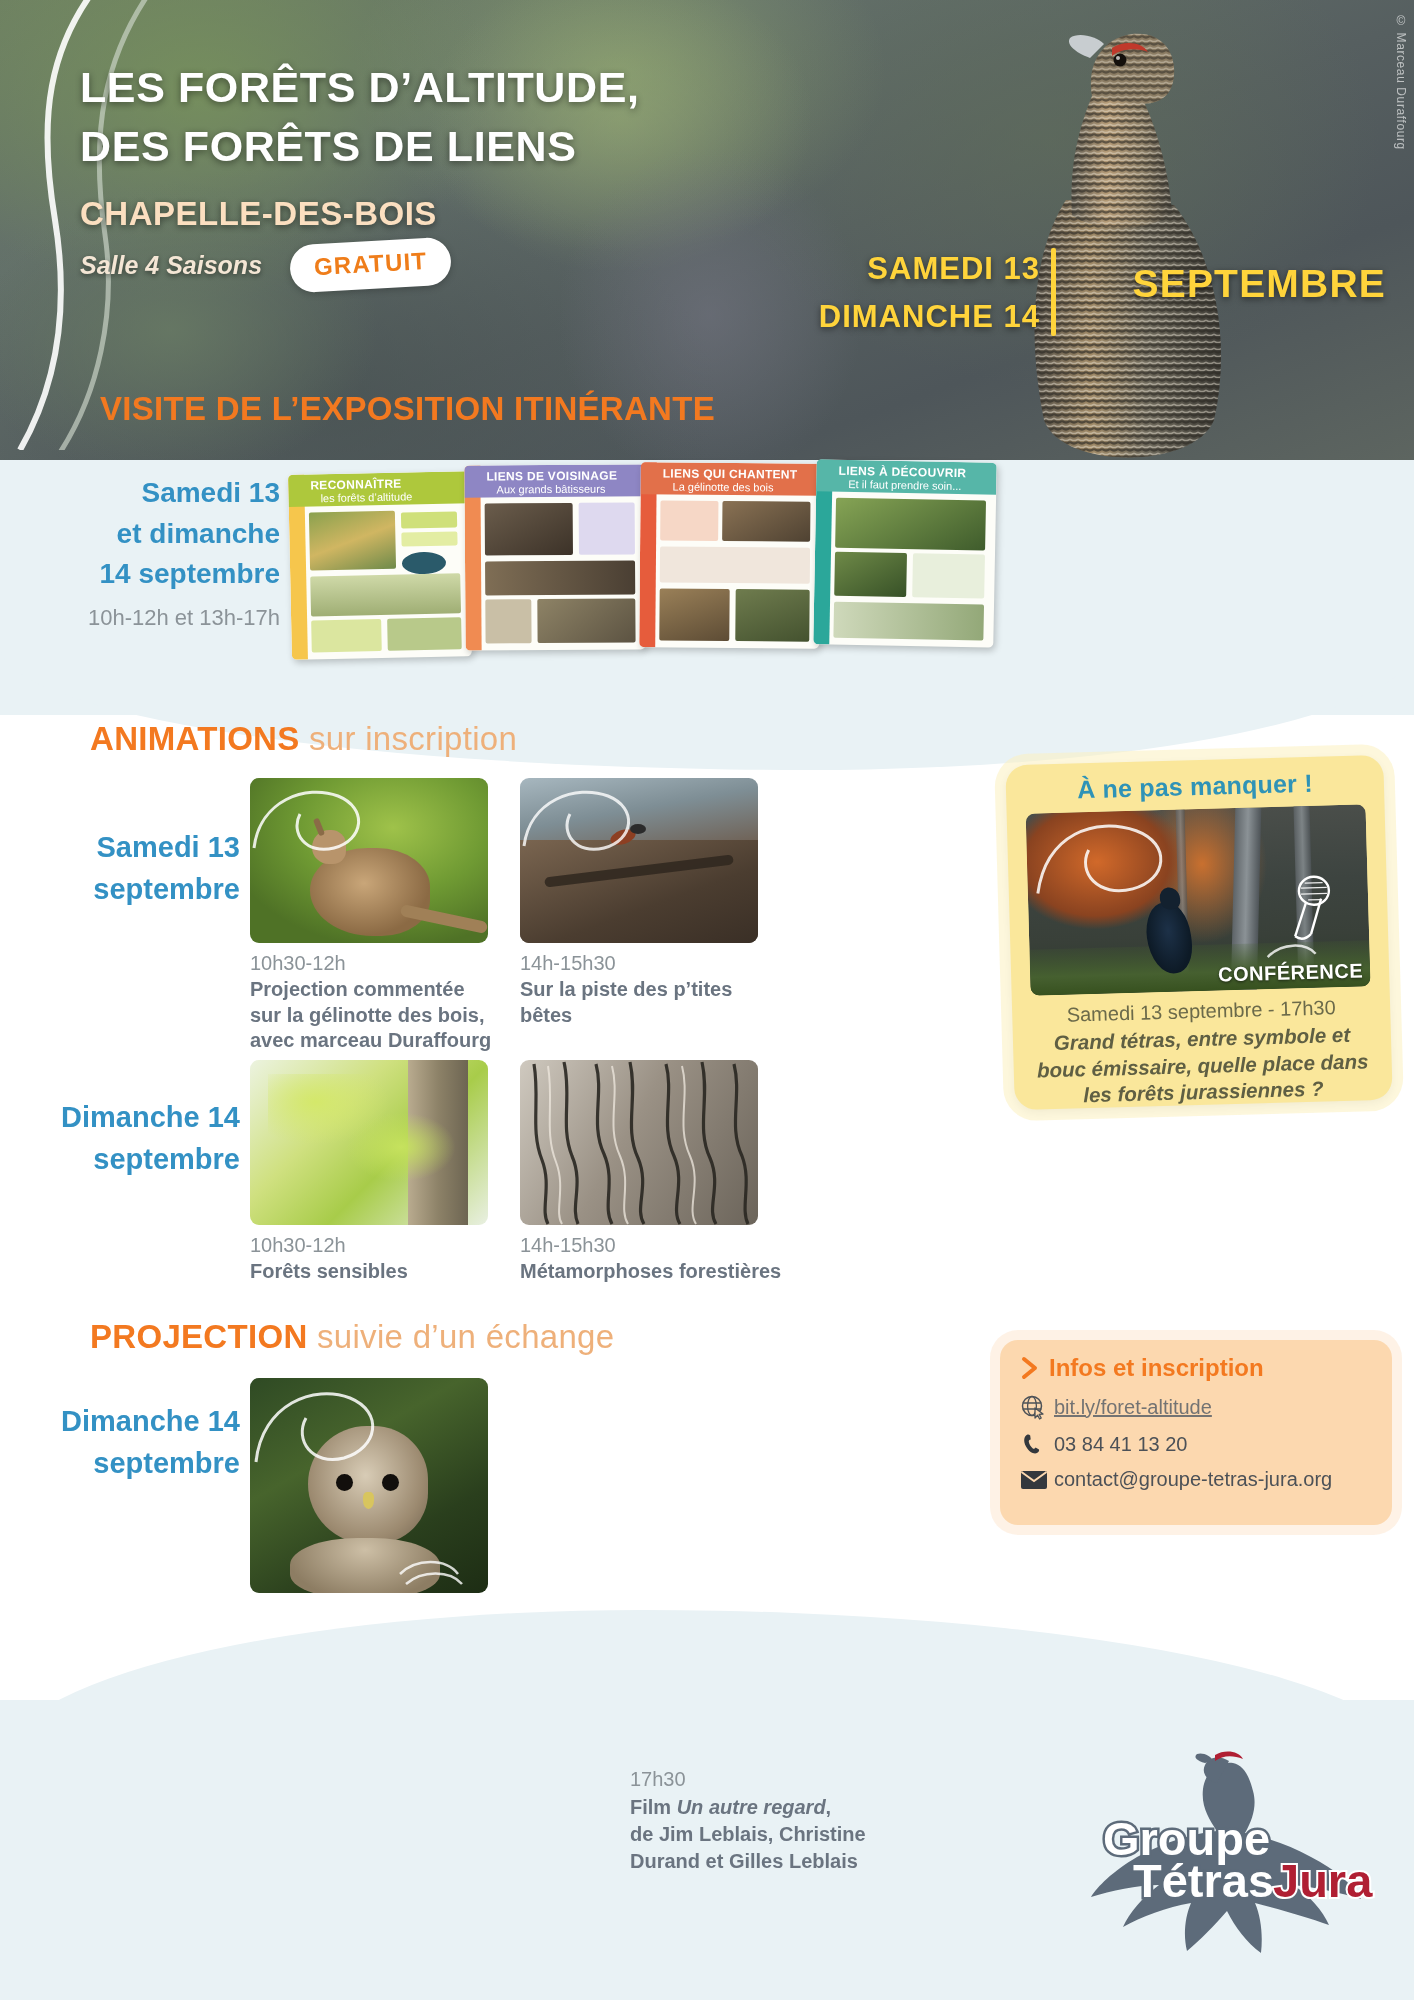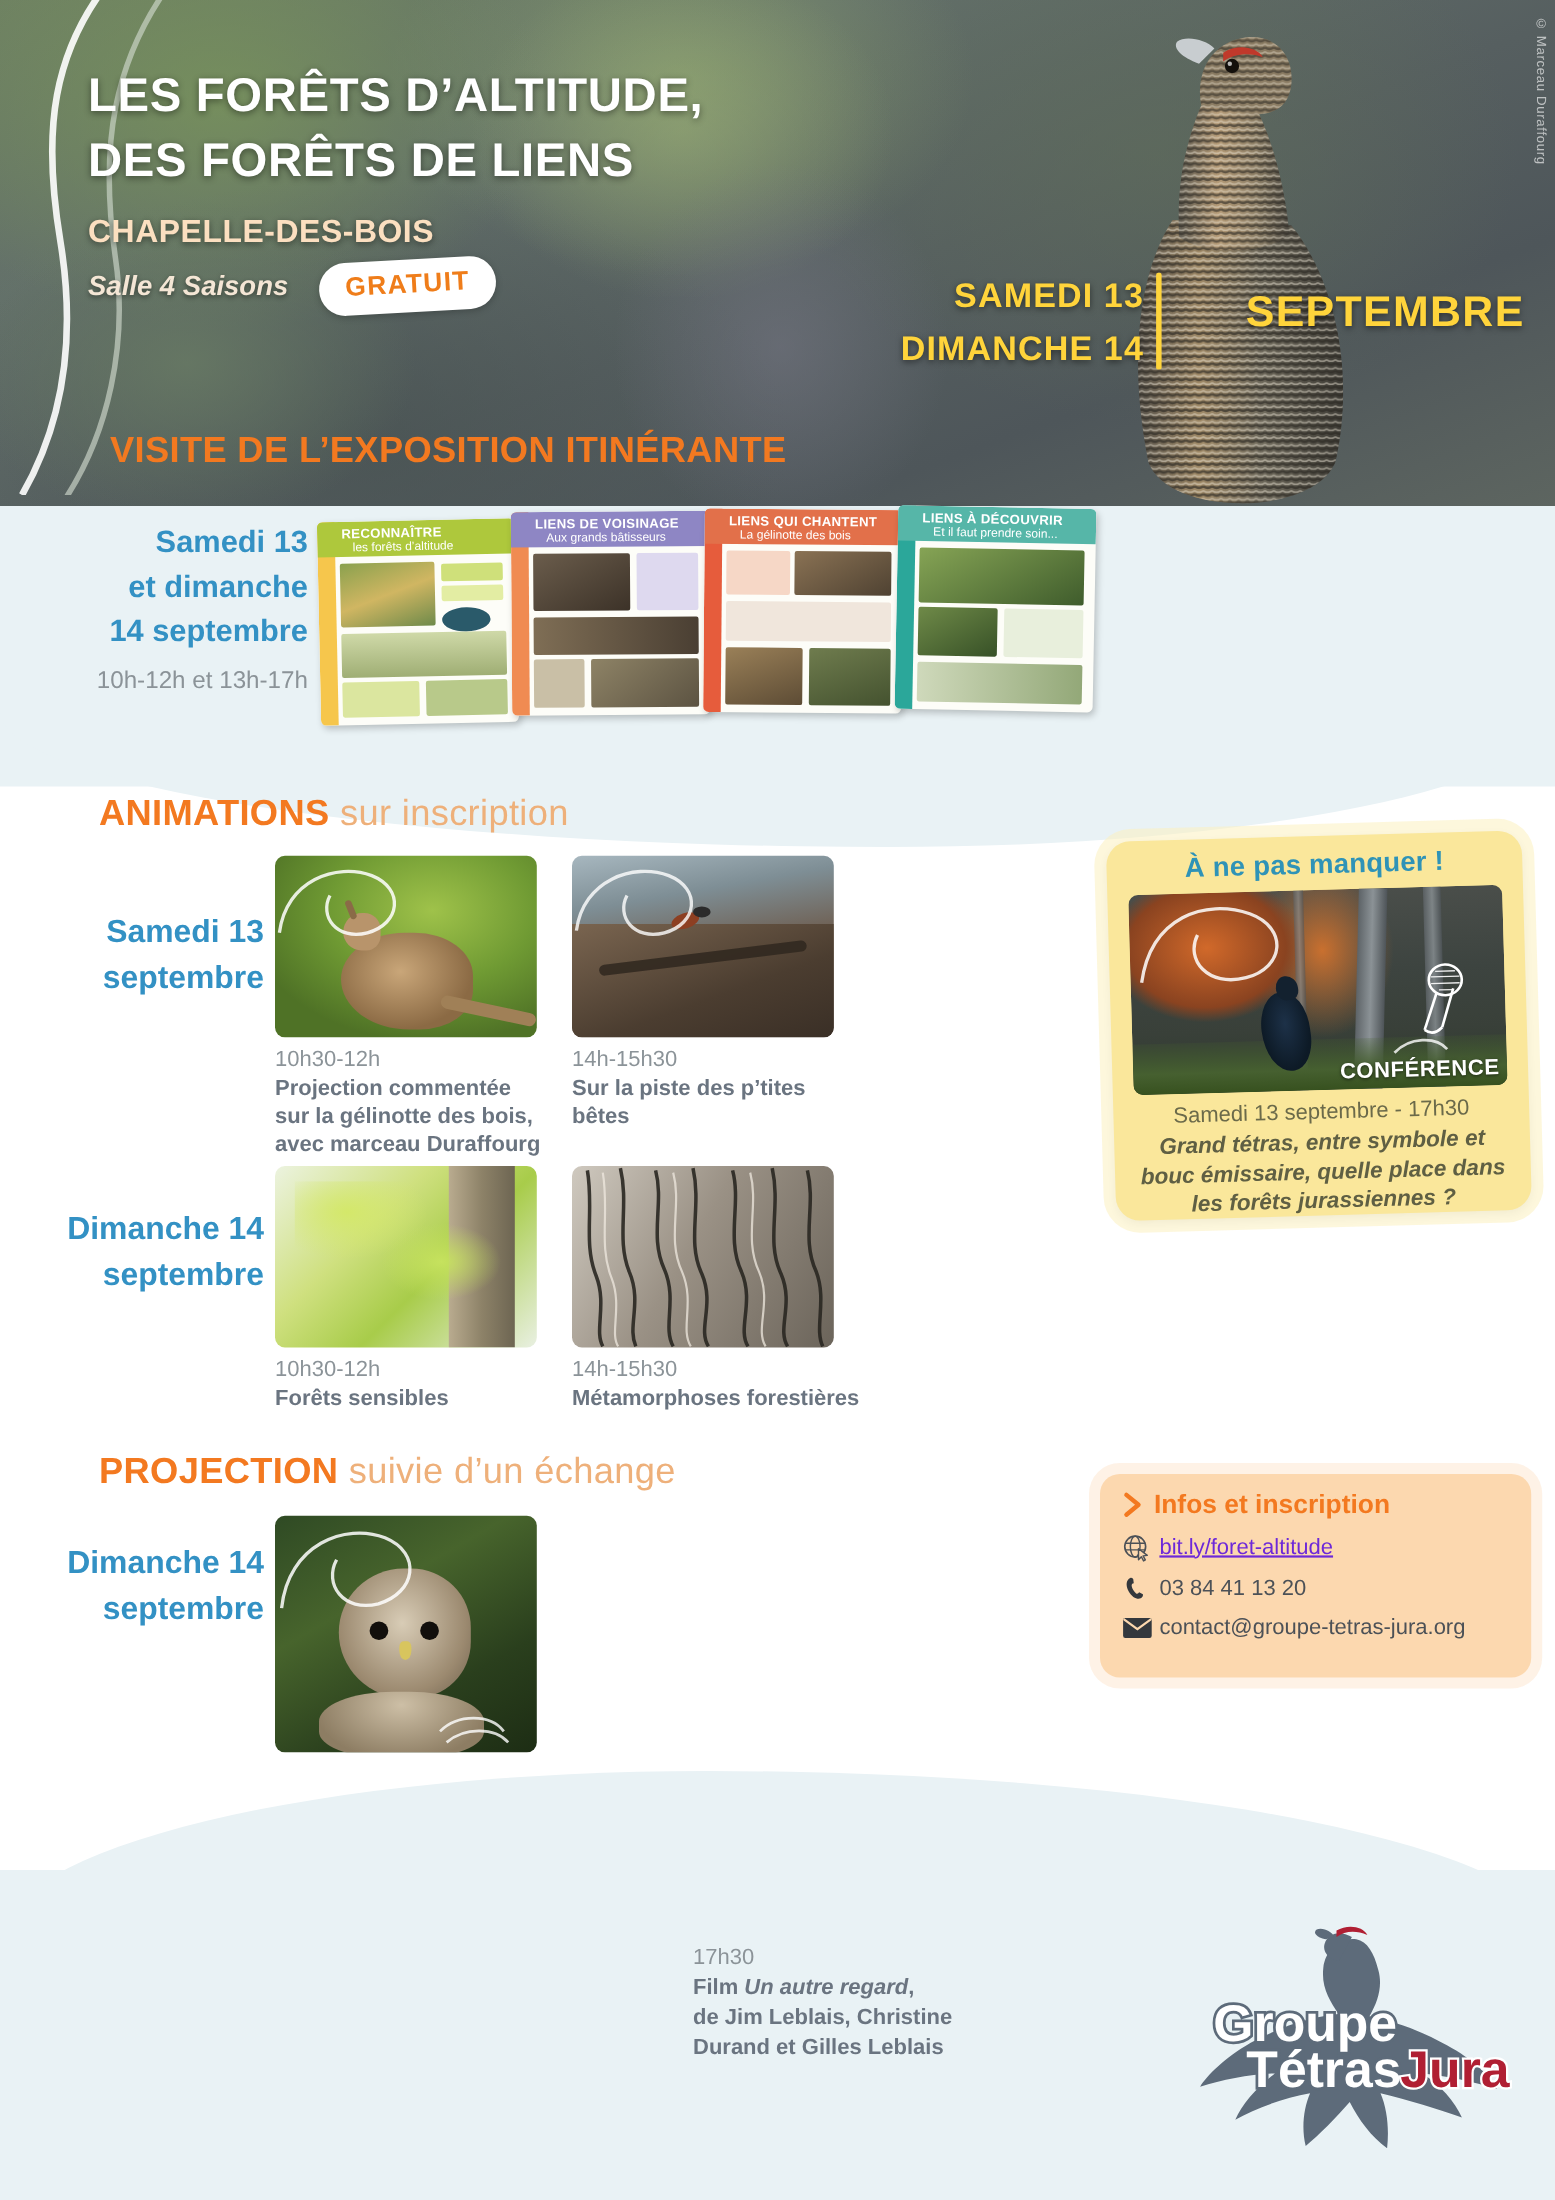--- a/index.html
+++ b/index.html
@@ -33,21 +33,21 @@
   .swoosh { position:absolute; left:0; top:-20px; width:260px; height:470px; }
 
   .hdr-content { position:absolute; left:80px; top:62px; width:760px; z-index:6; }
   .title1, .title2 {
     font-size:43px; font-weight:bold; color:#ffffff; letter-spacing:.6px;
     line-height:1.18; text-shadow:0 2px 7px rgba(0,0,0,.45);
     font-family:"Liberation Sans", sans-serif;
   }
   .title2 { margin-top:8px; }
   .city {
-    margin-top:24px; font-size:29px; font-weight:bold; color:#fbdfc0;
+    margin-top:24px; font-size:33px; font-weight:bold; color:#fbdfc0;
     letter-spacing:.5px; text-shadow:0 2px 6px rgba(0,0,0,.45);
   }
   .venue-row { display:flex; align-items:center; margin-top:8px; }
   .venue {
     font-size:25px; font-style:italic; font-weight:bold; color:#f4e6d5;
     text-shadow:0 2px 5px rgba(0,0,0,.45);
   }
   .gratuit {
     margin-left:28px; background:#ffffff; color:#ef7d1a; font-weight:bold;
     font-size:24px; letter-spacing:1.2px; padding:9px 24px 11px;
@@ -185,21 +185,21 @@
   
   .infos-box {
     position:absolute; left:1000px; top:1340px; width:392px; height:185px;
     background:#fcd8af; border-radius:18px; z-index:9;
     box-shadow:0 0 0 10px rgba(253,234,214,.6);
     padding:14px 16px 0 20px;
   }
   .infos-title { font-size:24px; font-weight:bold; color:#f37920; display:flex; align-items:center; }
   .infos-row { display:flex; align-items:center; margin-top:12px; font-size:20px; color:#4c5157; }
   .infos-row .ic { width:34px; flex:0 0 34px; display:flex; align-items:center; }
-  .infos-link { color:#6d28d9; text-decoration:underline; }
+  .infos-link { color:#737373; text-decoration:underline; }
 
   
   .proj-photo { width:238px; height:215px; border-radius:9px; position:relative; overflow:hidden; }
   .proj-text { position:absolute; left:630px; top:1768px; z-index:4; }
   .proj-time { font-size:20px; color:#8b9398; }
   .proj-desc { margin-top:3px; font-size:20px; font-weight:bold; color:#6a7480; line-height:1.35; }
   .proj-desc i { font-style:italic; }
 
   .logo { position:absolute; left:1085px; top:1745px; width:310px; height:220px; z-index:6; }
 </style>

